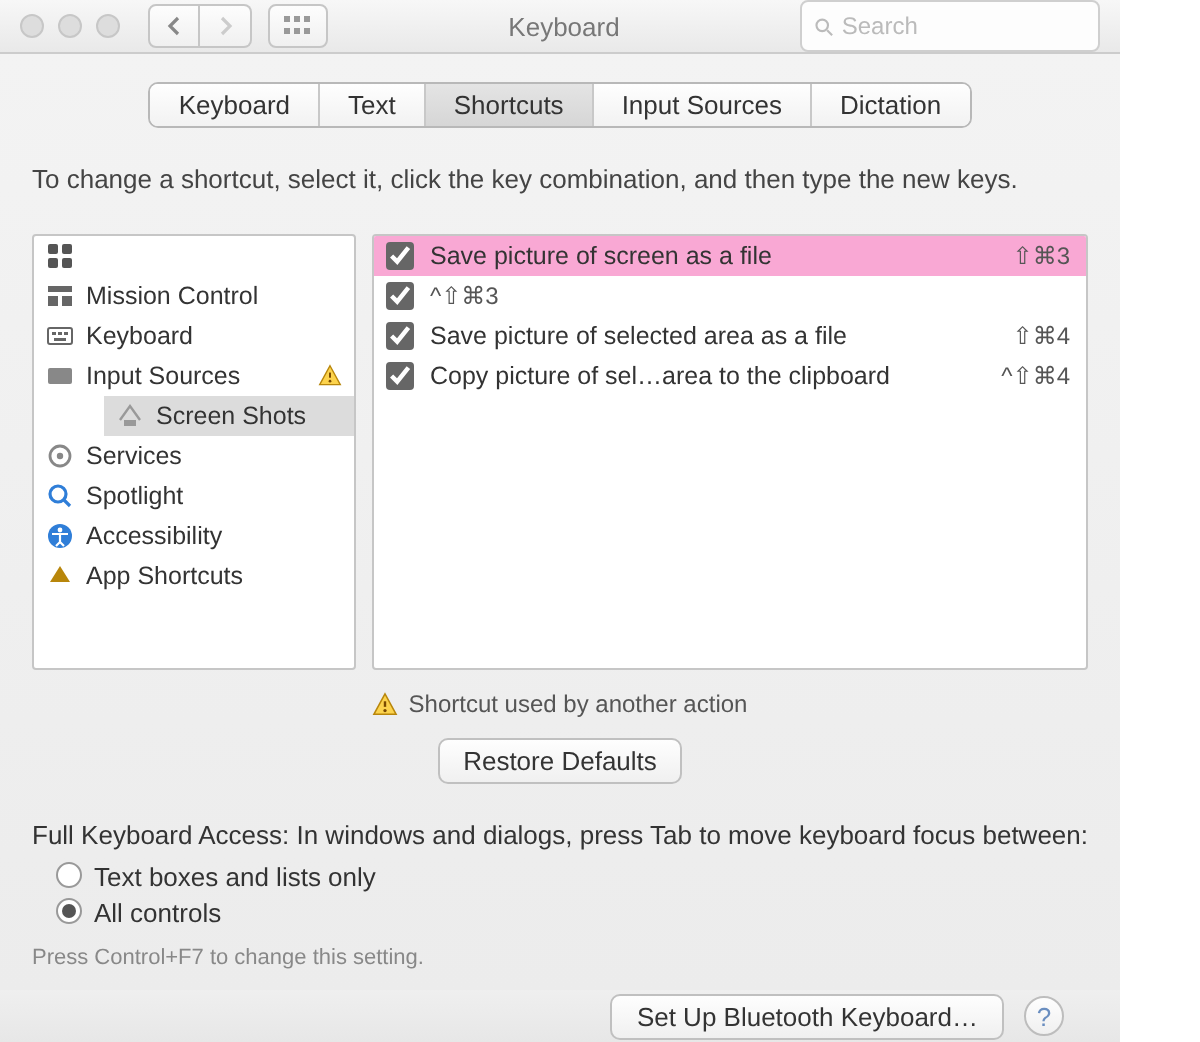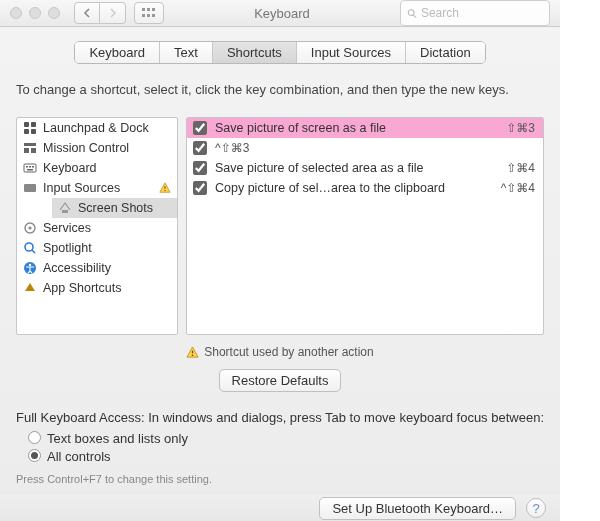--- a/index.html
+++ b/index.html
@@ -121,21 +121,21 @@
   .radio {
     width: 13px; height: 13px; border-radius: 50%; border: 1px solid #999;
     display: inline-flex; align-items: center; justify-content: center; background: #fff;
   }
   .radio.sel::after { content: ""; width: 7px; height: 7px; border-radius: 50%; background: #555; }
   .hint { margin-top: 6px; font-size: 11px; color: #888; }
 
   .footer {
     height: 48px; background: linear-gradient(#efefef,#e7e7e7);
     display: flex; align-items: center; justify-content: flex-end;
-    gap: 10px; padding: 0 14px;
+    gap: 10px; padding: 0 28px;
   }
   .helpbtn {
     width: 20px; height: 20px; border: 1px solid #bdbdbd; border-radius: 50%;
     background: linear-gradient(#fefefe,#f0f0f0); color: #6a8ec0;
     font-size: 13px; display: flex; align-items: center; justify-content: center;
   }
 
   svg { display: block; }
 </style>
 </head>
@@ -195,21 +195,20 @@
       <div class="listpane" id="catlist">
           <div class="listitem">
             <span class="li-icon">
               <svg width="14" height="14" viewBox="0 0 14 14">
                 <rect x="1" y="1" width="5" height="5" rx="1" fill="#555"></rect>
                 <rect x="8" y="1" width="5" height="5" rx="1" fill="#555"></rect>
                 <rect x="1" y="8" width="5" height="5" rx="1" fill="#555"></rect>
                 <rect x="8" y="8" width="5" height="5" rx="1" fill="#555"></rect>
               </svg>
             </span>
-            <span>Launchpad &amp; Dock</span>
           </div>
           <div class="listitem">
             <span class="li-icon">
               <svg width="14" height="14" viewBox="0 0 14 14">
                 <rect x="1" y="2" width="12" height="3" fill="#666"></rect>
                 <rect x="1" y="7" width="5" height="5" fill="#666"></rect>
                 <rect x="8" y="7" width="5" height="5" fill="#666"></rect>
               </svg>
             </span>
             <span>Mission Control</span>

